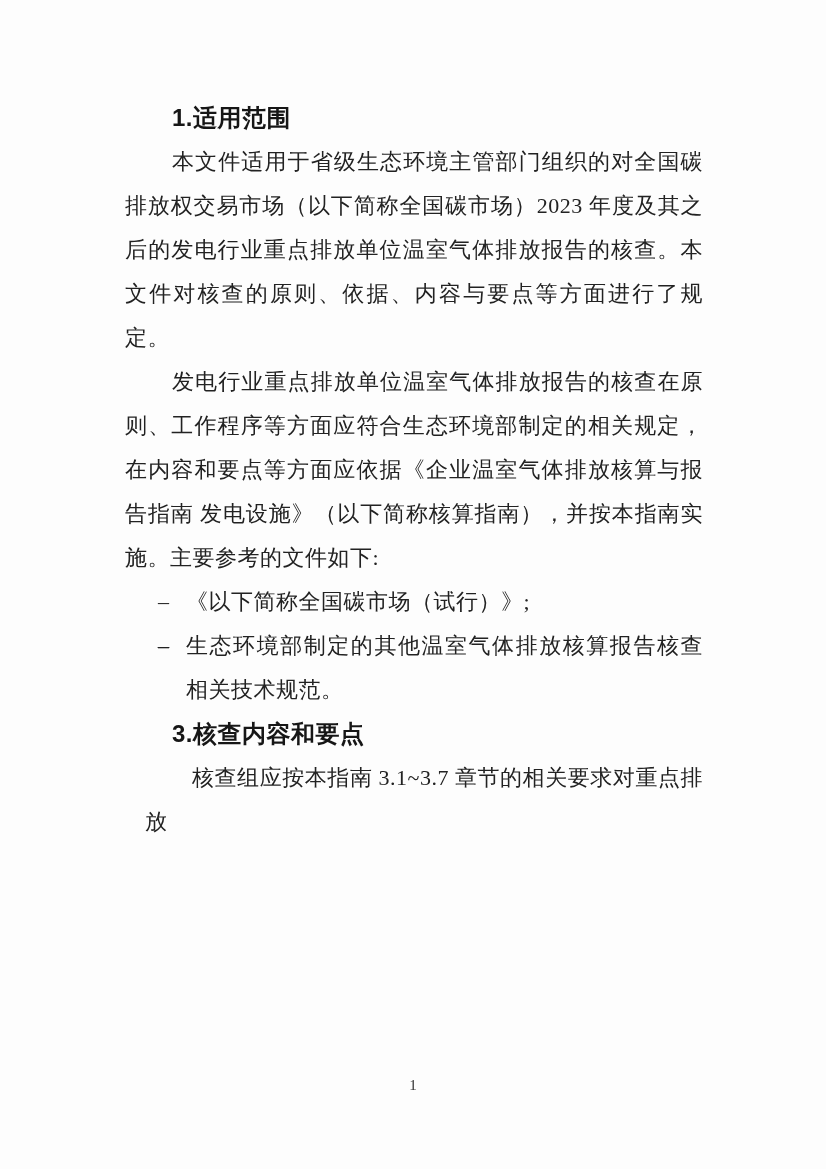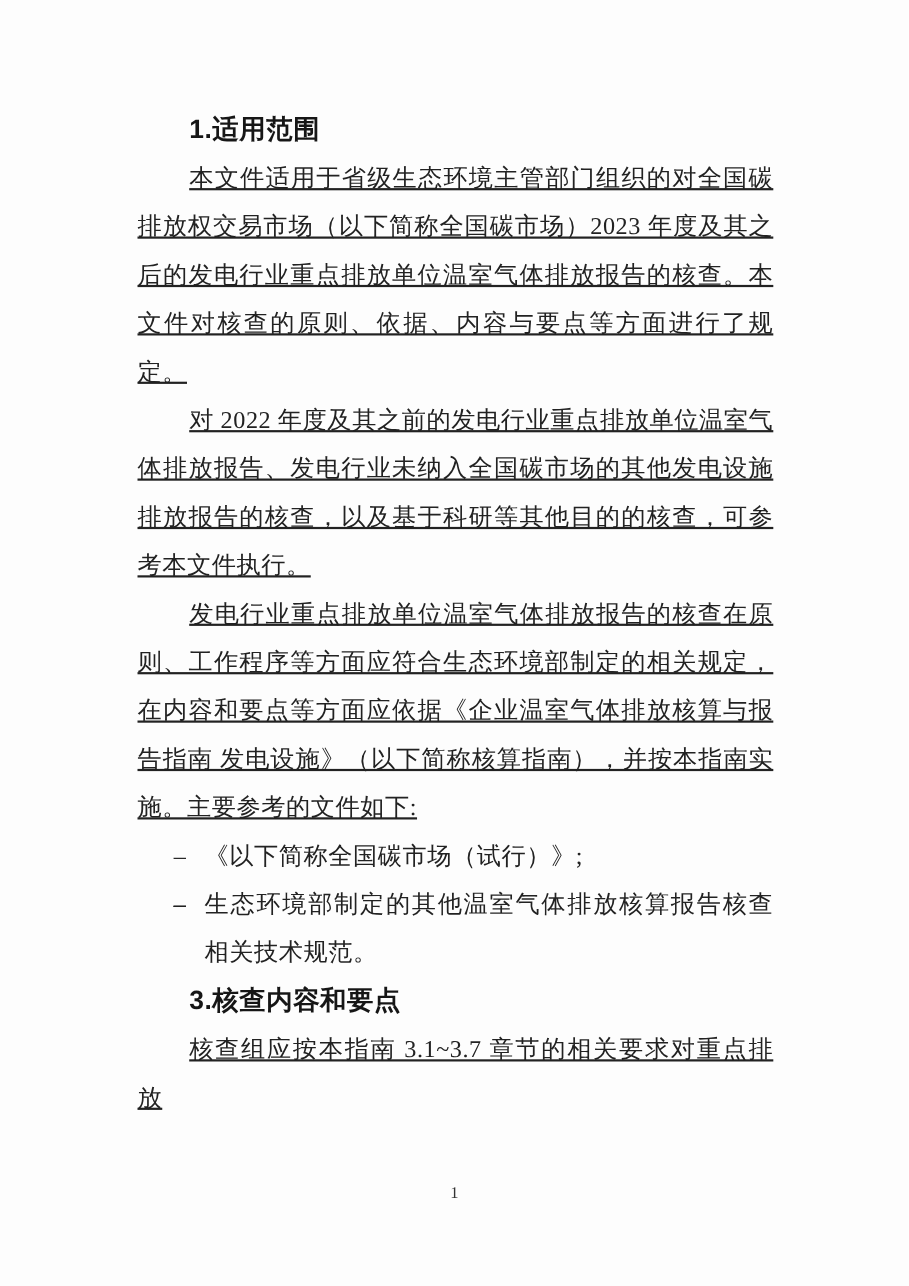--- a/index.html
+++ b/index.html
@@ -34,24 +34,24 @@
     font-size: 24px;
     line-height: 44px;
     color: #161616;
     text-indent: 47px;
     text-align: left;
     letter-spacing: 0.5px;
   }
   p.para {
     margin: 0;
     text-indent: 47px;
-    text-decoration: underline;
   }
   p.justify-last {
     text-align-last: justify;
+    margin-left: 20px;
   }
   ul.ref-list {
     list-style: none;
     margin: 0;
     padding: 0;
   }
   ul.ref-list > li {
     position: relative;
     margin: 0;
     padding-left: 61px;
@@ -76,21 +76,20 @@
 </head>
 <body>
 
 <div class="page">
   <div class="content">
 
     <h2 class="heading">1.适用范围</h2>
 
     <p class="para">本文件适用于省级生态环境主管部门组织的对全国碳排放权交易市场（以下简称全国碳市场）2023 年度及其之后的发电行业重点排放单位温室气体排放报告的核查。本文件对核查的原则、依据、内容与要点等方面进行了规定。</p>
 
-    <p class="para">对 2022 年度及其之前的发电行业重点排放单位温室气体排放报告、发电行业未纳入全国碳市场的其他发电设施排放报告的核查，以及基于科研等其他目的的核查，可参考本文件执行。</p>
 
 
     <p class="para">发电行业重点排放单位温室气体排放报告的核查在原则、工作程序等方面应符合生态环境部制定的相关规定，在内容和要点等方面应依据《企业温室气体排放核算与报告指南 发电设施》（以下简称核算指南），并按本指南实施。主要参考的文件如下:</p>
 
     <ul class="ref-list">
       <li>
         <span class="dash">–</span>
         <span>《以下简称全国碳市场（试行）》;</span>
       </li>
       <li>

